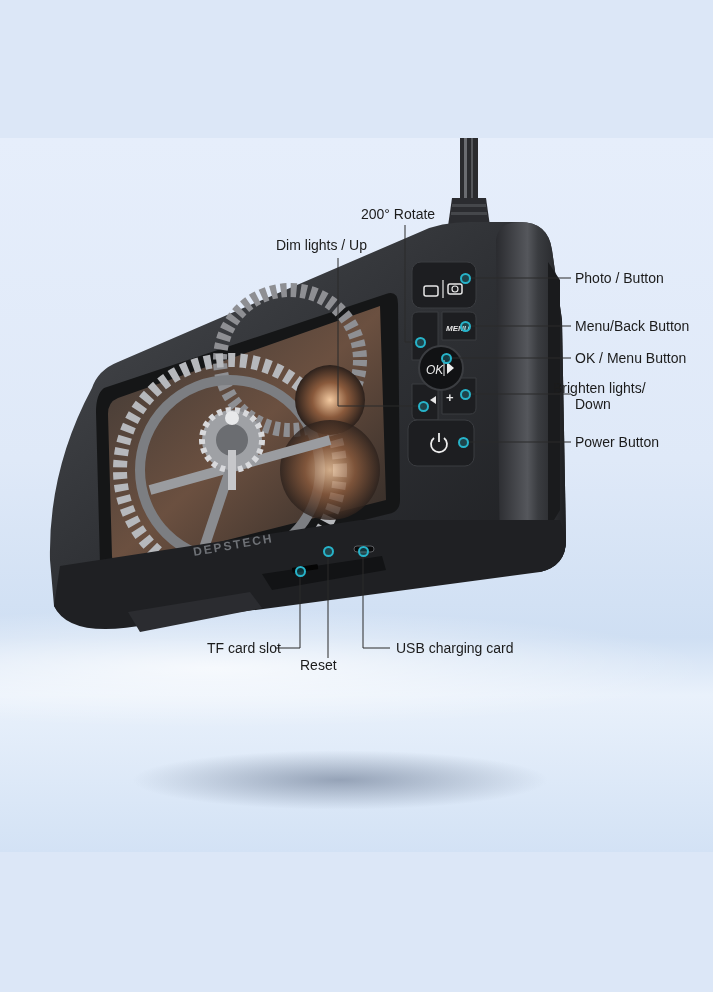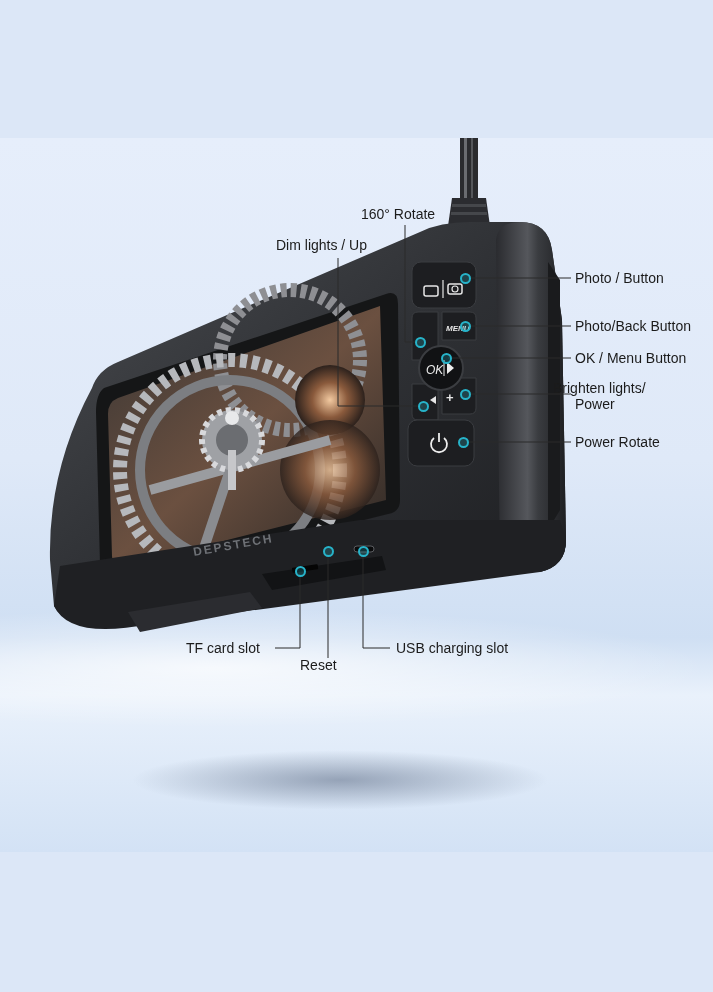--- a/index.html
+++ b/index.html
@@ -131,23 +131,23 @@
 <div class="dot" style="left:460px;top:321px"></div>
 <div class="dot" style="left:441px;top:353px"></div>
 <div class="dot" style="left:460px;top:389px"></div>
 <div class="dot" style="left:458px;top:437px"></div>
 <div class="dot" style="left:415px;top:337px"></div>
 <div class="dot" style="left:418px;top:401px"></div>
 <div class="dot" style="left:295px;top:566px"></div>
 <div class="dot" style="left:323px;top:546px"></div>
 <div class="dot" style="left:358px;top:546px"></div>
 
-<div class="label" style="left:361px;top:206px">160° Rotate</div>
+<div class="label" style="left:361px;top:206px">200° Rotate</div>
 <div class="label" style="left:276px;top:237px">Dim lights / Up</div>
 <div class="label" style="left:575px;top:270px">Photo / Button</div>
-<div class="label" style="left:575px;top:318px">Photo/Back Button</div>
+<div class="label" style="left:575px;top:318px">Menu/Back Button</div>
 <div class="label" style="left:575px;top:350px">OK / Menu Button</div>
 <div class="label" style="left:553px;top:380px">Brighten lights/</div>
-<div class="label" style="left:575px;top:396px">Power</div>
-<div class="label" style="left:575px;top:434px">Power Rotate</div>
-<div class="label" style="left:186px;top:640px">TF card slot</div>
+<div class="label" style="left:575px;top:396px">Down</div>
+<div class="label" style="left:575px;top:434px">Power Button</div>
+<div class="label" style="left:207px;top:640px">TF card slot</div>
 <div class="label" style="left:300px;top:657px">Reset</div>
-<div class="label" style="left:396px;top:640px">USB charging slot</div>
+<div class="label" style="left:396px;top:640px">USB charging card</div>
 
 </body></html>

